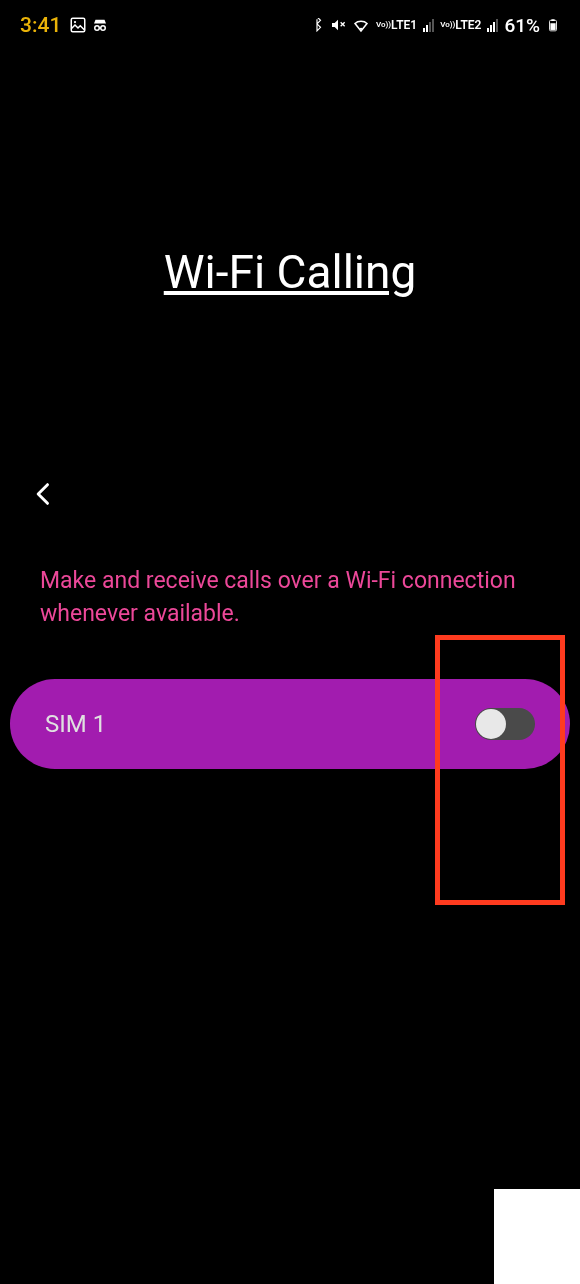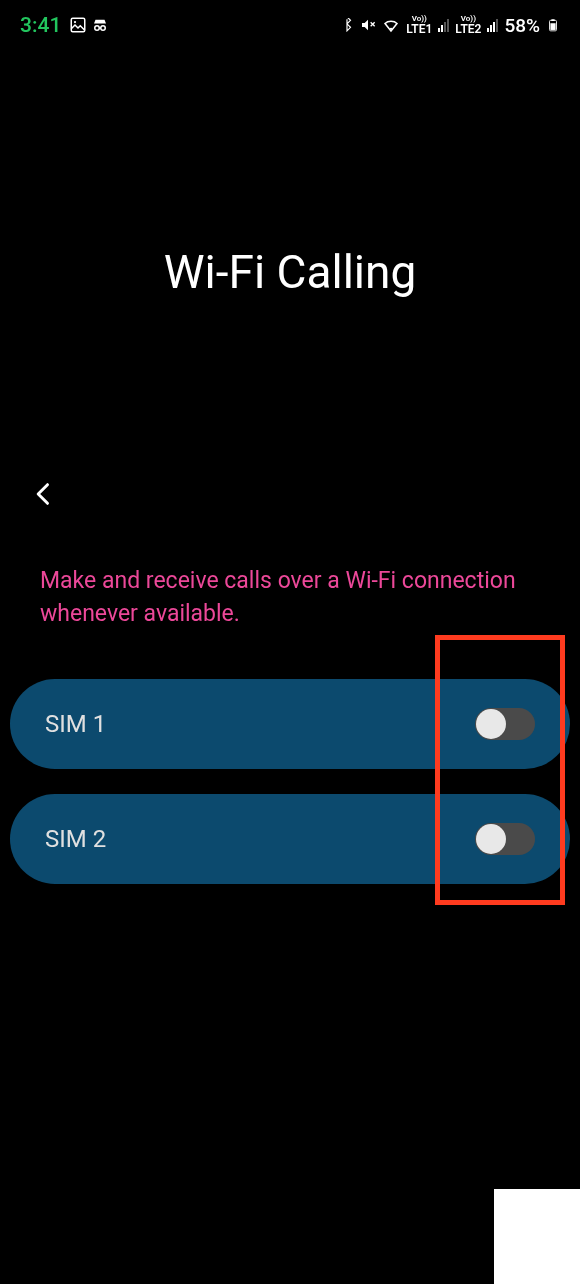--- a/index.html
+++ b/index.html
@@ -24,21 +24,21 @@
       height: 50px;
     }
     .status-left {
       display: flex;
       align-items: center;
       gap: 8px;
     }
     .status-time {
       font-size: 21px;
       font-weight: 500;
-      color: #22c55e;
+      color: #eab308;
     }
     .status-icons-left {
       display: flex;
       align-items: center;
       gap: 4px;
     }
     .status-right {
       display: flex;
       align-items: center;
       gap: 6px;
@@ -52,20 +52,21 @@
       width: 18px;
       height: 18px;
       fill: #ffffff;
     }
     .page-title {
       text-align: center;
       font-size: 46px;
       font-weight: 400;
       margin-top: 195px;
       color: #ffffff;
+      text-decoration: underline;
     }
     .back-area {
       margin-top: 175px;
       padding: 0 30px;
     }
     .back-button {
       width: 40px;
       height: 40px;
       display: flex;
       align-items: center;
@@ -77,21 +78,21 @@
       margin-top: 50px;
       font-size: 23px;
       line-height: 1.45;
       color: #ec4899;
     }
     .sim-list {
       margin-top: 48px;
       padding: 0 10px;
     }
     .sim-item {
-      background: #0c4a6e;
+      background: #a21caf;
       border-radius: 45px;
       height: 90px;
       display: flex;
       align-items: center;
       justify-content: space-between;
       padding: 0 35px;
       margin-bottom: 25px;
     }
     .sim-label {
       font-size: 24px;
@@ -129,21 +130,20 @@
       right: 0;
       width: 86px;
       height: 95px;
       background: #ffffff;
     }
     .lte-badge {
       font-size: 9px;
       font-weight: 600;
       line-height: 1;
       display: flex;
-      flex-direction: column;
       align-items: center;
     }
     .signal-bars {
       display: flex;
       align-items: flex-end;
       gap: 1px;
       height: 14px;
     }
     .signal-bar {
       width: 2px;
@@ -196,21 +196,21 @@
     <div class="lte-badge">
       <span style="font-size:8px">Vo))</span>
       <span style="font-size:12px">LTE2</span>
     </div>
     <div class="signal-bars">
       <div class="signal-bar" style="height:4px"></div>
       <div class="signal-bar" style="height:7px"></div>
       <div class="signal-bar" style="height:10px"></div>
       <div class="signal-bar" style="height:13px;background:#555"></div>
     </div>
-    <span class="battery-text">58%</span>
+    <span class="battery-text">61%</span>
     <svg viewBox="0 0 24 24" style="width:14px;height:20px">
         <rect x="6" y="4" width="12" height="18" rx="2" fill="none" stroke="#fff" stroke-width="1.5"></rect>
         <rect x="9" y="2" width="6" height="3" rx="1" fill="#fff"></rect>
         <rect x="7.5" y="9" width="9" height="11.5" fill="#fff"></rect>
       </svg>
   </div>
 </div>
 
 <h1 class="page-title">Wi-Fi Calling</h1>
 
@@ -224,22 +224,16 @@
 
 <p class="description">Make and receive calls over a Wi-Fi connection whenever available.</p>
 
 <div class="sim-list">
   <div class="sim-item">
     <span class="sim-label">SIM 1</span>
     <div class="toggle">
       <div class="toggle-knob"></div>
     </div>
   </div>
-  <div class="sim-item">
-    <span class="sim-label">SIM 2</span>
-    <div class="toggle">
-      <div class="toggle-knob"></div>
-    </div>
-  </div>
 </div>
 
 <div class="highlight-box"></div>
 <div class="bottom-white"></div>
 
 </body></html>

